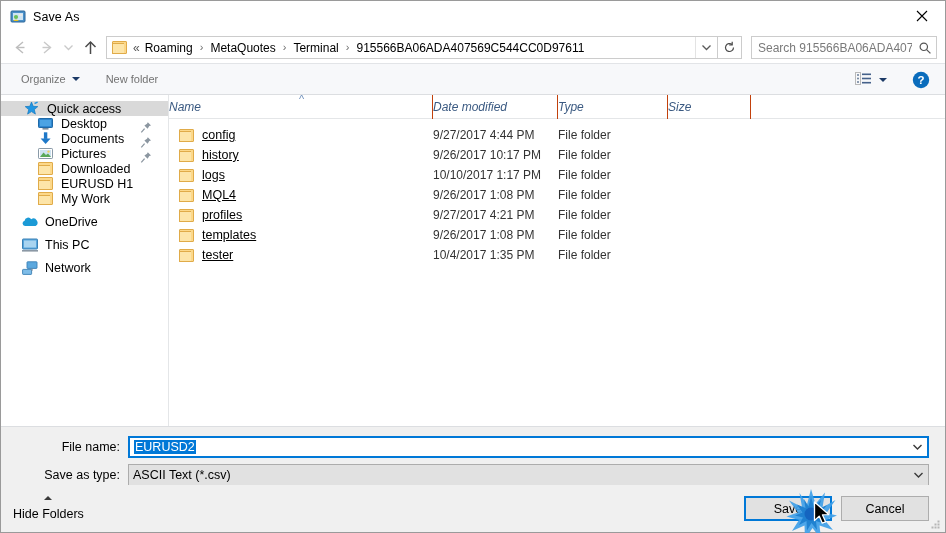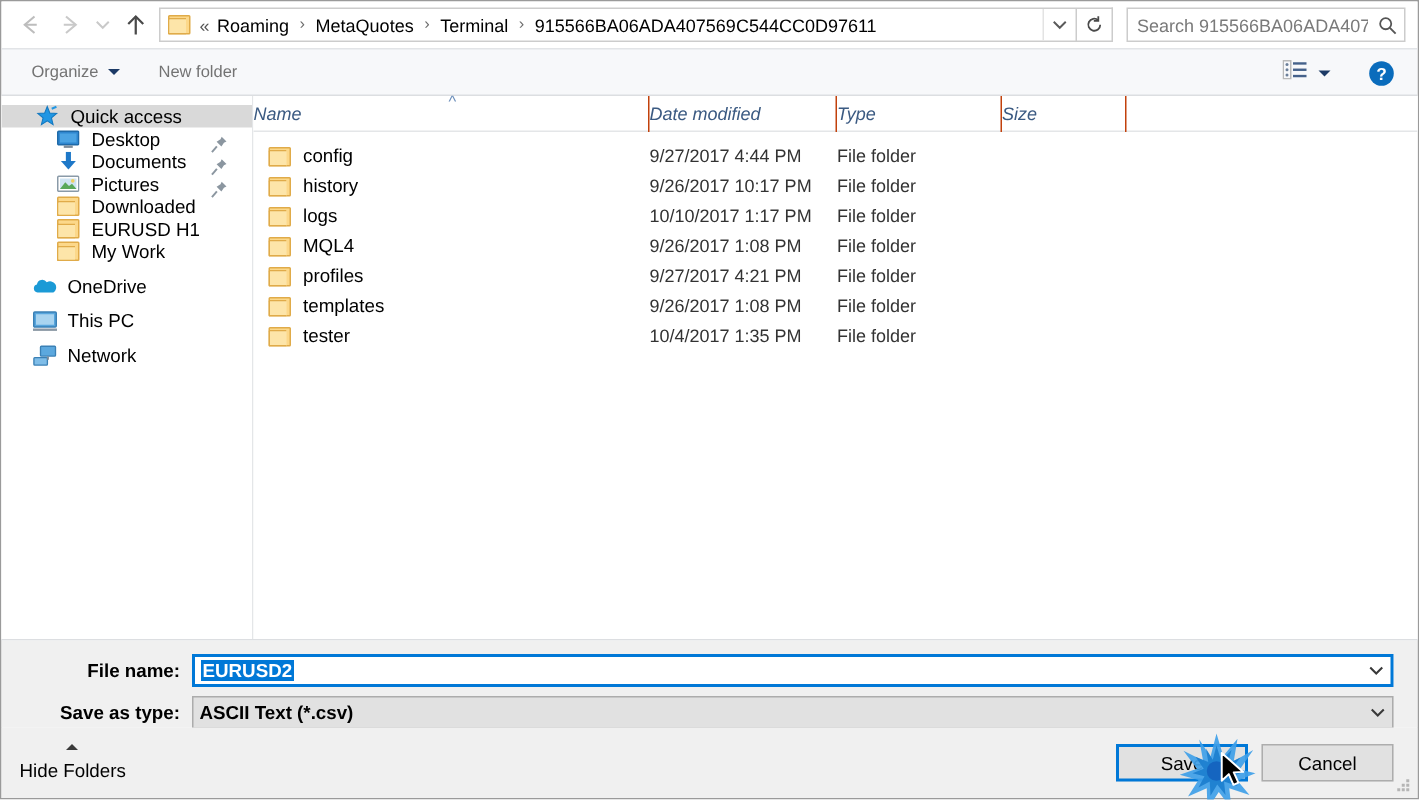--- a/index.html
+++ b/index.html
@@ -197,21 +197,21 @@
   .sortmark {
     position: absolute; left: 130px; top: -2px;
     font-size: 11px; color: #6d8fbb;
   }
   .rows { flex: 1 1 auto; padding-top: 6px; overflow: hidden; }
   .frow {
     height: 20px; display: flex; align-items: center;
     font-size: 12.5px; color: #000000;
   }
   .cell { flex: none; display: flex; align-items: center; }
-  .cell.n { width: 264px; padding-left: 10px; gap: 8px; }
+  .cell.n { width: 264px; padding-left: 10px; gap: 8px; text-decoration: underline; }
   .cell.d { width: 125px; color: #333; font-size: 12px;}
   .cell.t { width: 110px; color: #333; font-size: 12px;}
   .cell.s { width: 83px; }
 
   
   .folder {
     width: 15px; height: 13px; flex: none; position: relative;
   }
   .folder .back {
     position: absolute; left: 0; top: 0; width: 15px; height: 13px;
@@ -222,21 +222,21 @@
     background: #fde5a9; border: 1px solid #e0ab49; border-radius: 1px 0 0 1px;
     border-right: none;
   }
 
   
   .formarea {
     background: #f0f0f0;
     height: 58px; min-height: 58px;
     padding: 9px 16px 0 0;
   }
-  .frm-row { display: flex; align-items: center; height: 22px; margin-bottom: 6px; font-weight: bold; }
+  .frm-row { display: flex; align-items: center; height: 22px; margin-bottom: 6px; }
   .frm-label {
     width: 127px; flex: none; text-align: right;
     font-size: 12.5px; color: #000000; padding-right: 8px;
   }
   .frm-field {
     flex: 1 1 auto; height: 22px; display: flex; align-items: center;
     background: #ffffff; border: 1px solid #7a7a7a;
     min-width: 0;
   }
   .frm-field.focused { border: 2px solid #0078d7; }
@@ -281,20 +281,37 @@
 
   
   .burst { position: absolute; left: 783px; top: 486px; width: 54px; height: 54px; pointer-events: none; }
   .cursor { position: absolute; left: 812px; top: 500px; width: 20px; height: 26px; pointer-events: none; }
 </style>
 </head>
 <body>
 
 <div id="dialog">
 
+  <div class="titlebar">
+    <span class="title-icon">
+      <svg width="16" height="16" viewBox="0 0 16 16">
+        <rect x="1" y="2" width="14" height="11" rx="1" fill="#4a90c9" stroke="#2c6699" stroke-width="1"></rect>
+        <rect x="3" y="4" width="10" height="7" fill="#cfe4f2"></rect>
+        <circle cx="6" cy="8" r="2.1" fill="#6bbf59"></circle>
+        <path d="M3 12 q3 -3 6 0" fill="#f0c419"></path>
+        <rect x="9" y="5" width="3.5" height="2" fill="#e8e8e8"></rect>
+      </svg>
+    </span>
+    <span class="title-text">Save As</span>
+    <span class="close-btn">
+      <svg width="12" height="12" viewBox="0 0 12 12">
+        <path d="M1 1 L11 11 M11 1 L1 11" stroke="#000" stroke-width="1.1" fill="none"></path>
+      </svg>
+    </span>
+  </div>
 
   <div class="navbar">
     <span class="navbtn">
       <svg width="17" height="15" viewBox="0 0 17 15">
         <path d="M11 2 L4.5 7.5 L11 13" stroke="#bdbdbd" stroke-width="1.4" fill="none"></path>
         <path d="M4.5 7.5 L12.5 7.5" stroke="#bdbdbd" stroke-width="1.4"></path>
       </svg>
     </span>
     <span class="navbtn">
       <svg width="17" height="15" viewBox="0 0 17 15">

